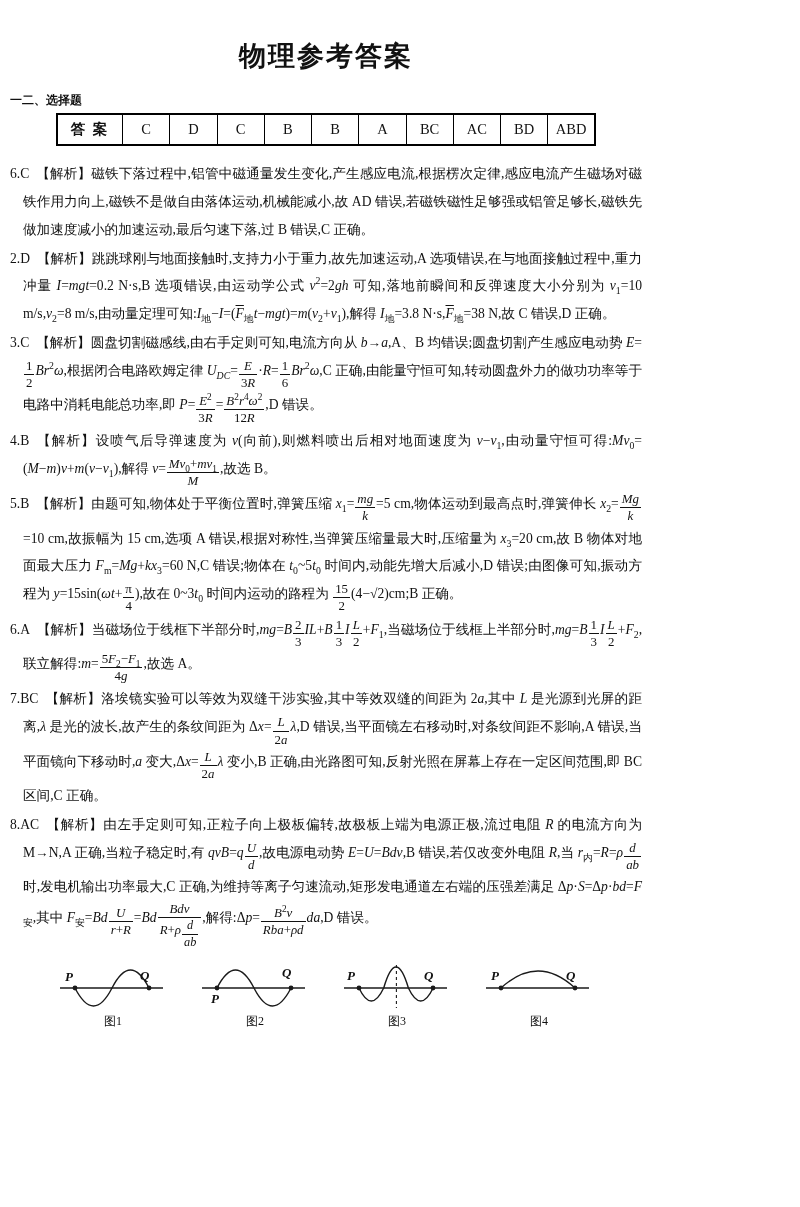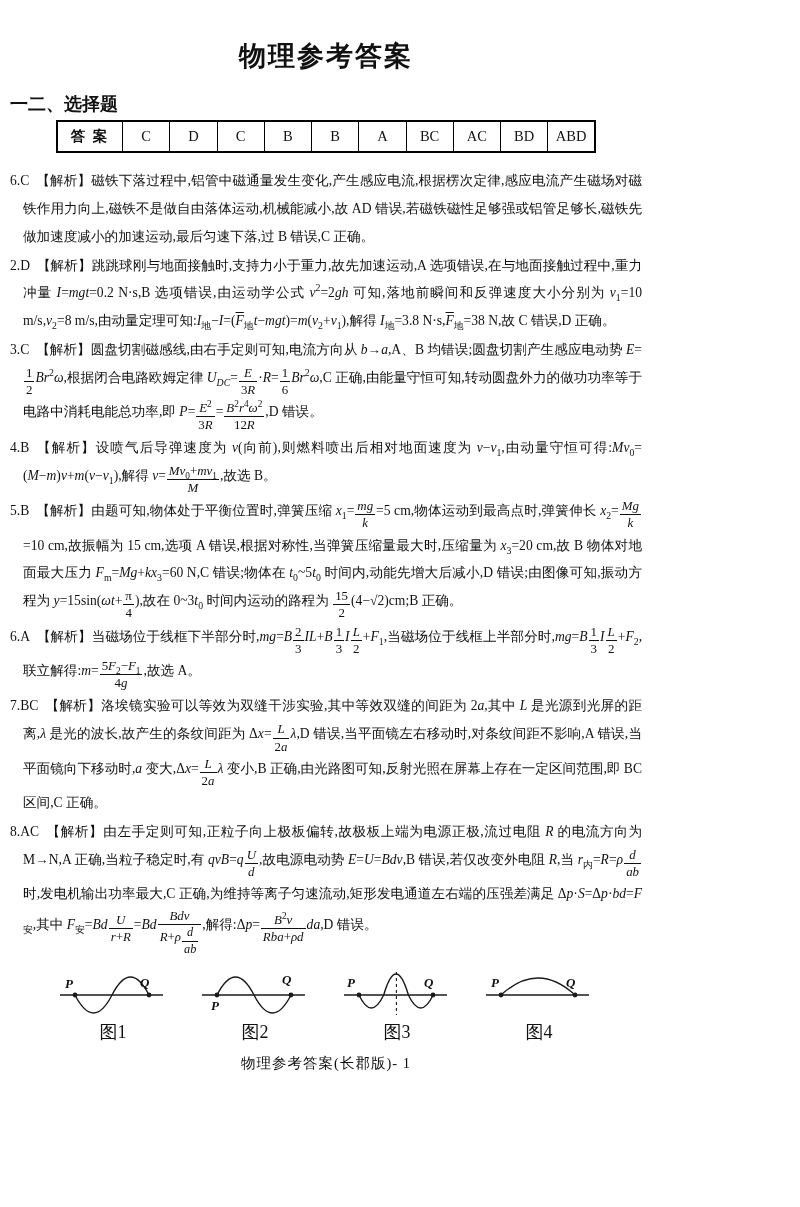--- a/index.html
+++ b/index.html
@@ -1,41 +1,41 @@
 <!DOCTYPE html>
 <html><head>
 <meta charset="utf-8">
 <style>
   html,body{margin:0;padding:0;background:#ffffff;}
   body{width:800px;min-height:1207px;font-family:"Liberation Serif","DejaVu Serif",serif;color:#111;}
   .page{width:652px;box-sizing:border-box;padding:38px 10px 10px 10px;}
   .title{font-family:"Liberation Sans","DejaVu Sans",sans-serif;font-weight:bold;font-size:27px;
          text-align:center;margin:0 0 18px 0;letter-spacing:2px;}
-  .section{font-family:Liberation Sans, sans-serif;font-weight:bold;font-size:18px;
+  .section{font-family:Liberation Sans, sans-serif;font-weight:bold;font-size:12px;
            margin:0 0 3px 0;}
   table.ans{border-collapse:collapse;margin:4px auto 14px auto;table-layout:fixed;width:540px;
             font-size:14.5px;text-align:center;}
   table.ans th,table.ans td{border:1px solid #000;height:29px;padding:0;}
   table.ans{border:2px solid #000;}
   table.ans th{font-weight:bold;width:64px;letter-spacing:2px;}
   .exps{font-size:13.6px;line-height:2.05;text-align:justify;}
   .exp{padding-left:13px;text-indent:-13px;margin:0 0 1px 0;}
   .exp .lbl{white-space:nowrap;}
   .exp .tag{font-family:"Liberation Sans","DejaVu Sans",sans-serif;font-weight:normal;}
   .it{font-style:italic;}
   .ol{text-decoration:overline;}
   sub,sup{font-size:0.72em;line-height:0;}
   .frac{display:inline-block;vertical-align:-0.95em;text-align:center;text-indent:0;
         font-size:0.95em;line-height:1.25;margin:0 1px;}
   .frac .num{display:block;border-bottom:1px solid #111;padding:0 2px;}
   .frac .den{display:block;padding:0 2px;}
   .figrow{display:flex;justify-content:center;gap:26px;margin-top:8px;}
   .fig{width:116px;text-align:center;}
   .fig svg{display:block;margin:0 auto;}
-  .figcap{font-size:18px;margin-top:1px;}
+  .figcap{font-size:12px;margin-top:1px;}
   .footer{text-align:center;font-size:14.5px;margin-top:10px;letter-spacing:1px;}
 </style>
 </head>
 <body>
 
 <div class="page">
   <h1 class="title">物理参考答案</h1>
   <div class="section">一二、选择题</div>
 
   <table class="ans">
@@ -108,14 +108,13 @@
           <path d="M18,30 q37,-34 74,0" fill="none" stroke="#1a1a1a" stroke-width="1.4"></path>
           <circle cx="18" cy="30" r="2.4" fill="#1a1a1a"></circle>
           <circle cx="92" cy="30" r="2.4" fill="#1a1a1a"></circle>
           <text x="8" y="22" font-size="13" font-style="italic" font-family="&quot;Liberation Serif&quot;,&quot;DejaVu Serif&quot;,serif" font-weight="bold" fill="#111">P</text>
           <text x="83" y="22" font-size="13" font-style="italic" font-family="&quot;Liberation Serif&quot;,&quot;DejaVu Serif&quot;,serif" font-weight="bold" fill="#111">Q</text>
         </svg>
         <div class="figcap">图4</div>
       </div>
     </div>
 
-  <div class="footer">物理参考答案(长郡版)- 1</div>
 </div>
 
 </body></html>

